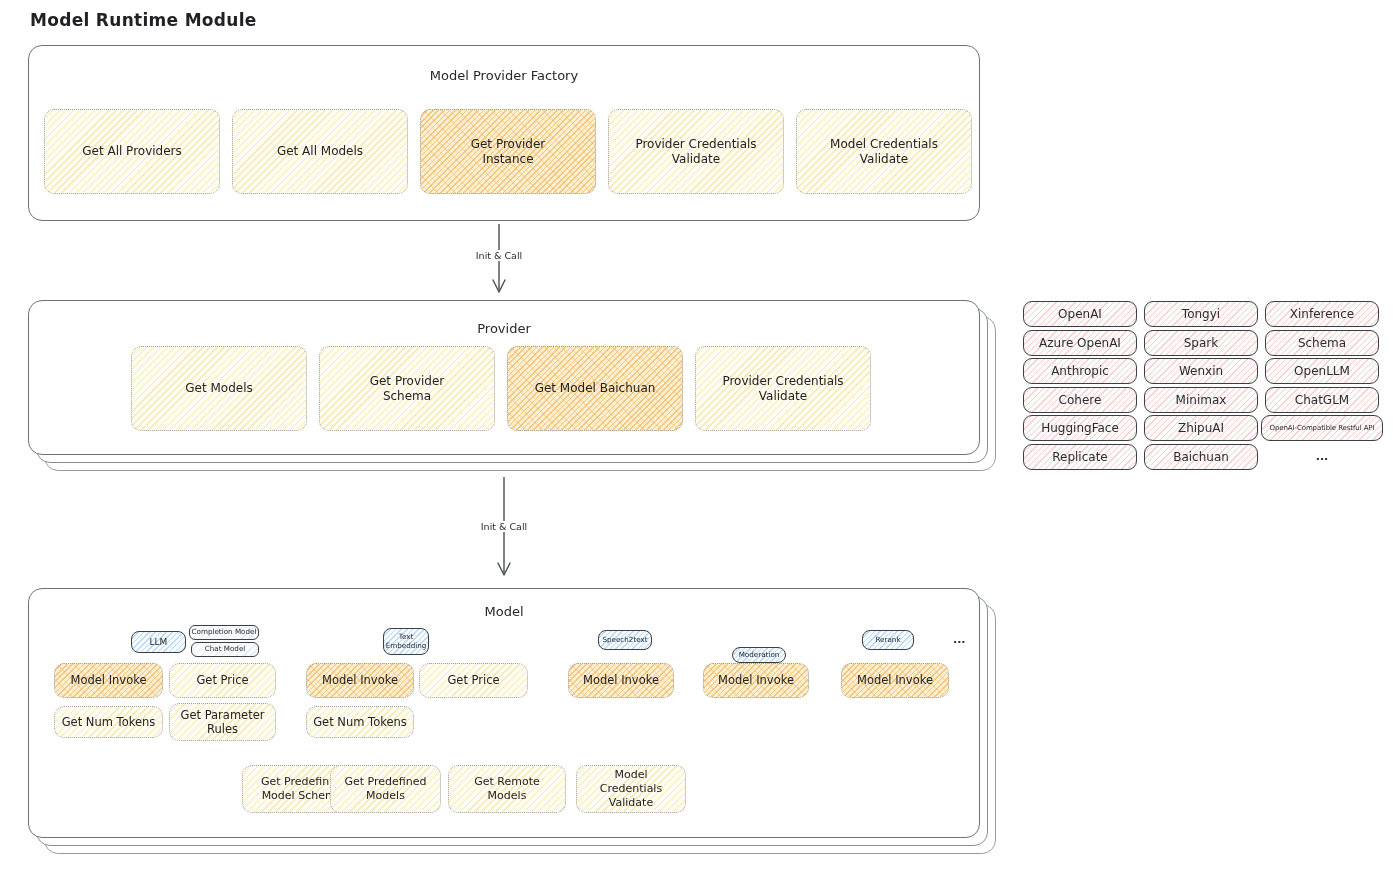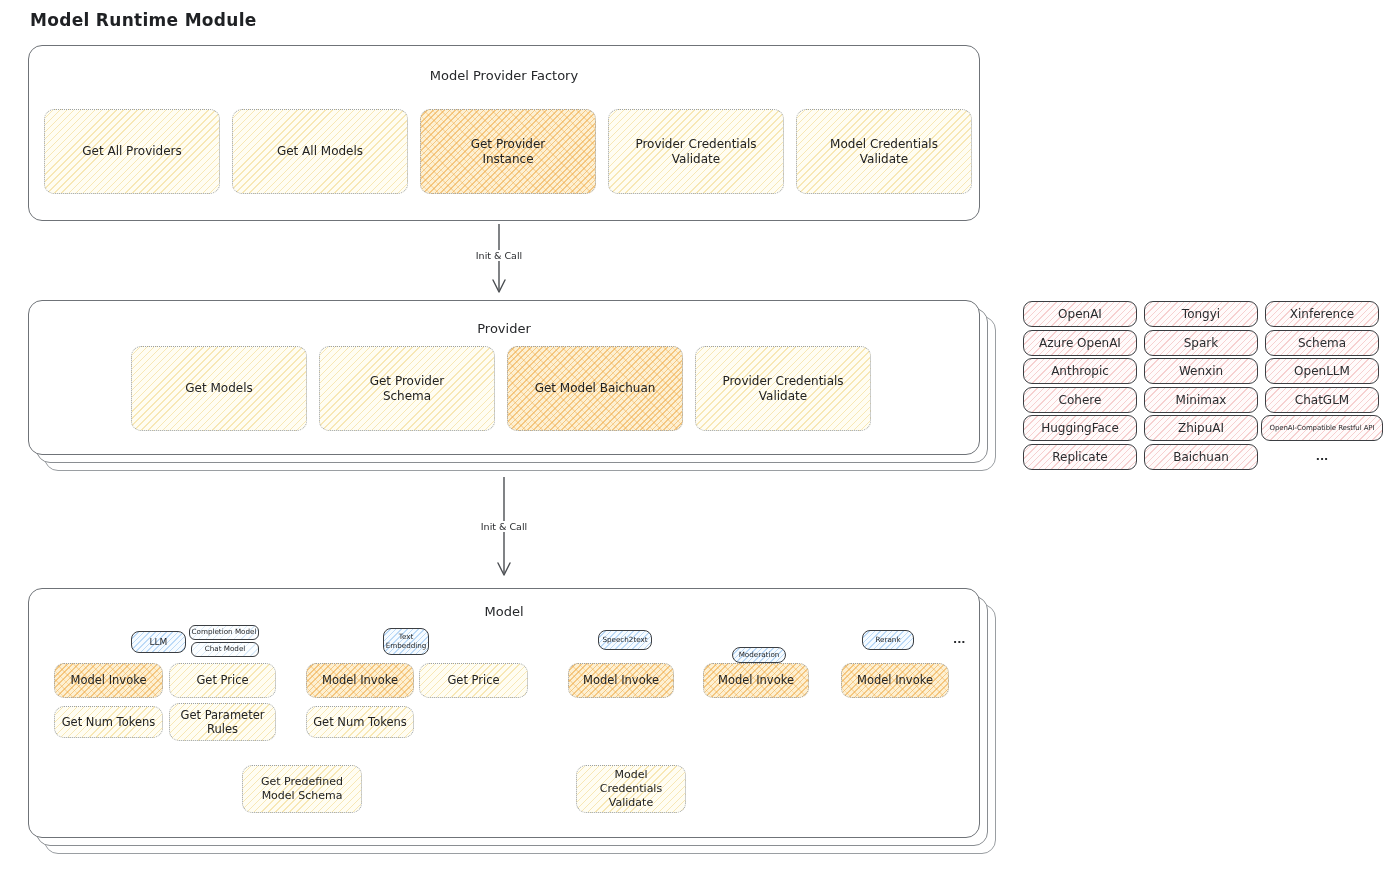--- a/index.html
+++ b/index.html
@@ -171,17 +171,19 @@
       <div class="mbox small-box hatch-yellow" style="left:390px; top:74px; width:109px; height:35px;">Get Price</div>
       <div class="mbox small-box hatch-yellow" style="left:277px; top:117px; width:108px; height:32px;">Get Num Tokens</div>
 
       <div class="mbox small-box hatch-orange" style="left:539px; top:74px; width:106px; height:35px;">Model Invoke</div>
 
       <div class="mbox small-box hatch-orange" style="left:674px; top:74px; width:106px; height:35px;">Model Invoke</div>
 
       <div class="mbox small-box hatch-orange" style="left:812px; top:74px; width:108px; height:35px;">Model Invoke</div>
 
       <div class="mbox shared-box hatch-yellow" style="left:172px; top:176px; width:120px; height:48px;margin-left:41px;">Get Predefined Model Schema</div>
+      <div class="mbox shared-box hatch-yellow" style="left:301px; top:176px; width:111px; height:48px;">Get Predefined Models</div>
+      <div class="mbox shared-box hatch-yellow" style="left:419px; top:176px; width:118px; height:48px;">Get Remote Models</div>
       <div class="mbox shared-box hatch-yellow" style="left:547px; top:176px; width:110px; height:48px;">Model Credentials Validate</div>
     </div>
   </div>
 
 </div>
 
 </body></html>

